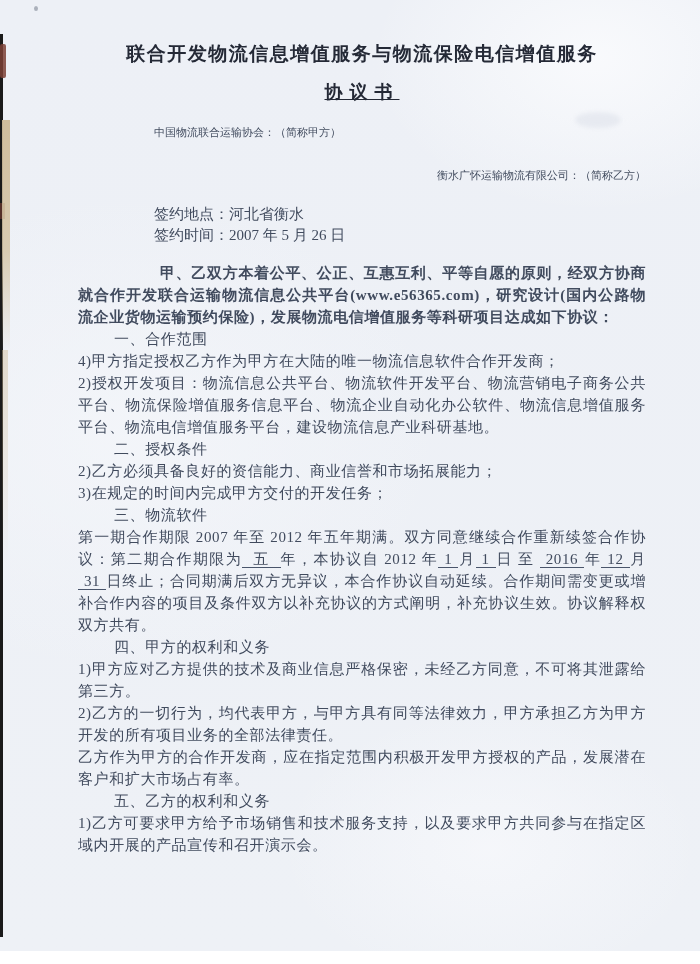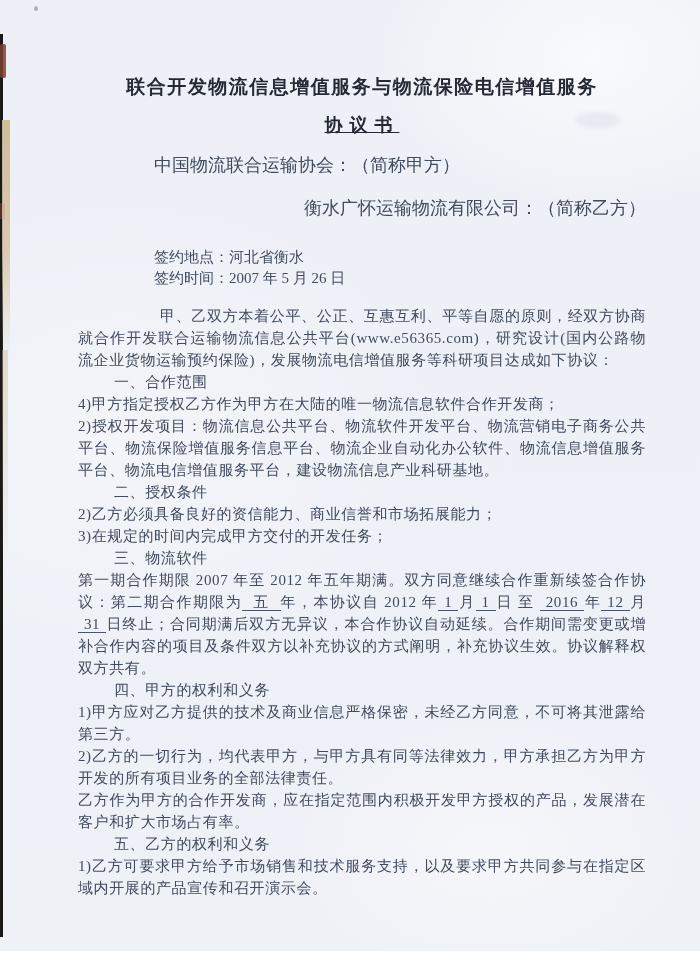--- a/index.html
+++ b/index.html
@@ -24,43 +24,43 @@
   .edge-tan { position: absolute; left: 2px; top: 120px; width: 8px; height: 235px;
     background: linear-gradient(rgba(206,186,151,.95), rgba(212,196,165,.85) 55%, rgba(212,196,165,0)); }
   .edge-tan2 { position: absolute; left: 2px; top: 350px; width: 6px; height: 215px;
     background: linear-gradient(rgba(206,186,151,.45), rgba(212,196,165,0)); }
   .speck { position: absolute; left: 34px; top: 6px; width: 4px; height: 5px; background: #9aa0ac; border-radius: 50%; opacity: .8; }
   .smudge { position: absolute; left: 575px; top: 112px; width: 46px; height: 16px; background: #dde1ea; border-radius: 50%; opacity: .55; filter: blur(2px); }
 
   .content { position: relative; padding: 0 54px 0 78px; }
 
   .title1 {
-    margin: 0; padding-top: 74px;
+    margin: 0; padding-top: 41px;
     text-align: center;
     font-size: 19px; font-weight: bold;
     letter-spacing: 1.5px;
     color: #242936;
   }
   .title2 {
     margin: 13px 0 0 0;
     text-align: center;
     font-size: 18px; font-weight: bold;
     letter-spacing: 7px;
     color: #242936;
     text-decoration: underline;
   }
-  .party { margin: 0 0 0 76px; font-size: 18px; line-height: 21px; }
+  .party { margin: 0 0 0 76px; font-size: 11px; line-height: 21px; }
   .party-a { margin-top: 18px; }
   .party-b { margin-top: 22px; text-align: right; }
-  .sign-block { margin: 28px 0 0 76px; }
+  .sign-block { margin: 18px 0 0 76px; }
   .sign-line { margin: 0; font-size: 15px; line-height: 21px; }
 
   .bodytext { margin-top: 16px; font-size: 15px; line-height: 22px; }
   .para { margin: 0; text-align: justify; letter-spacing: .6px; }
-  .preamble { text-indent: 82px; }
+  .preamble { text-indent: 82px; font-weight: bold; }
   .heading { margin: 0 0 0 36px; letter-spacing: .6px; }
   .u { border-bottom: 1px solid #49556b; padding: 0 6px; }
   .u-wide { padding: 0 11px; }
 </style>
 </head>
 <body>
 
 <div class="page">
 
   <div class="edge-black"></div>

